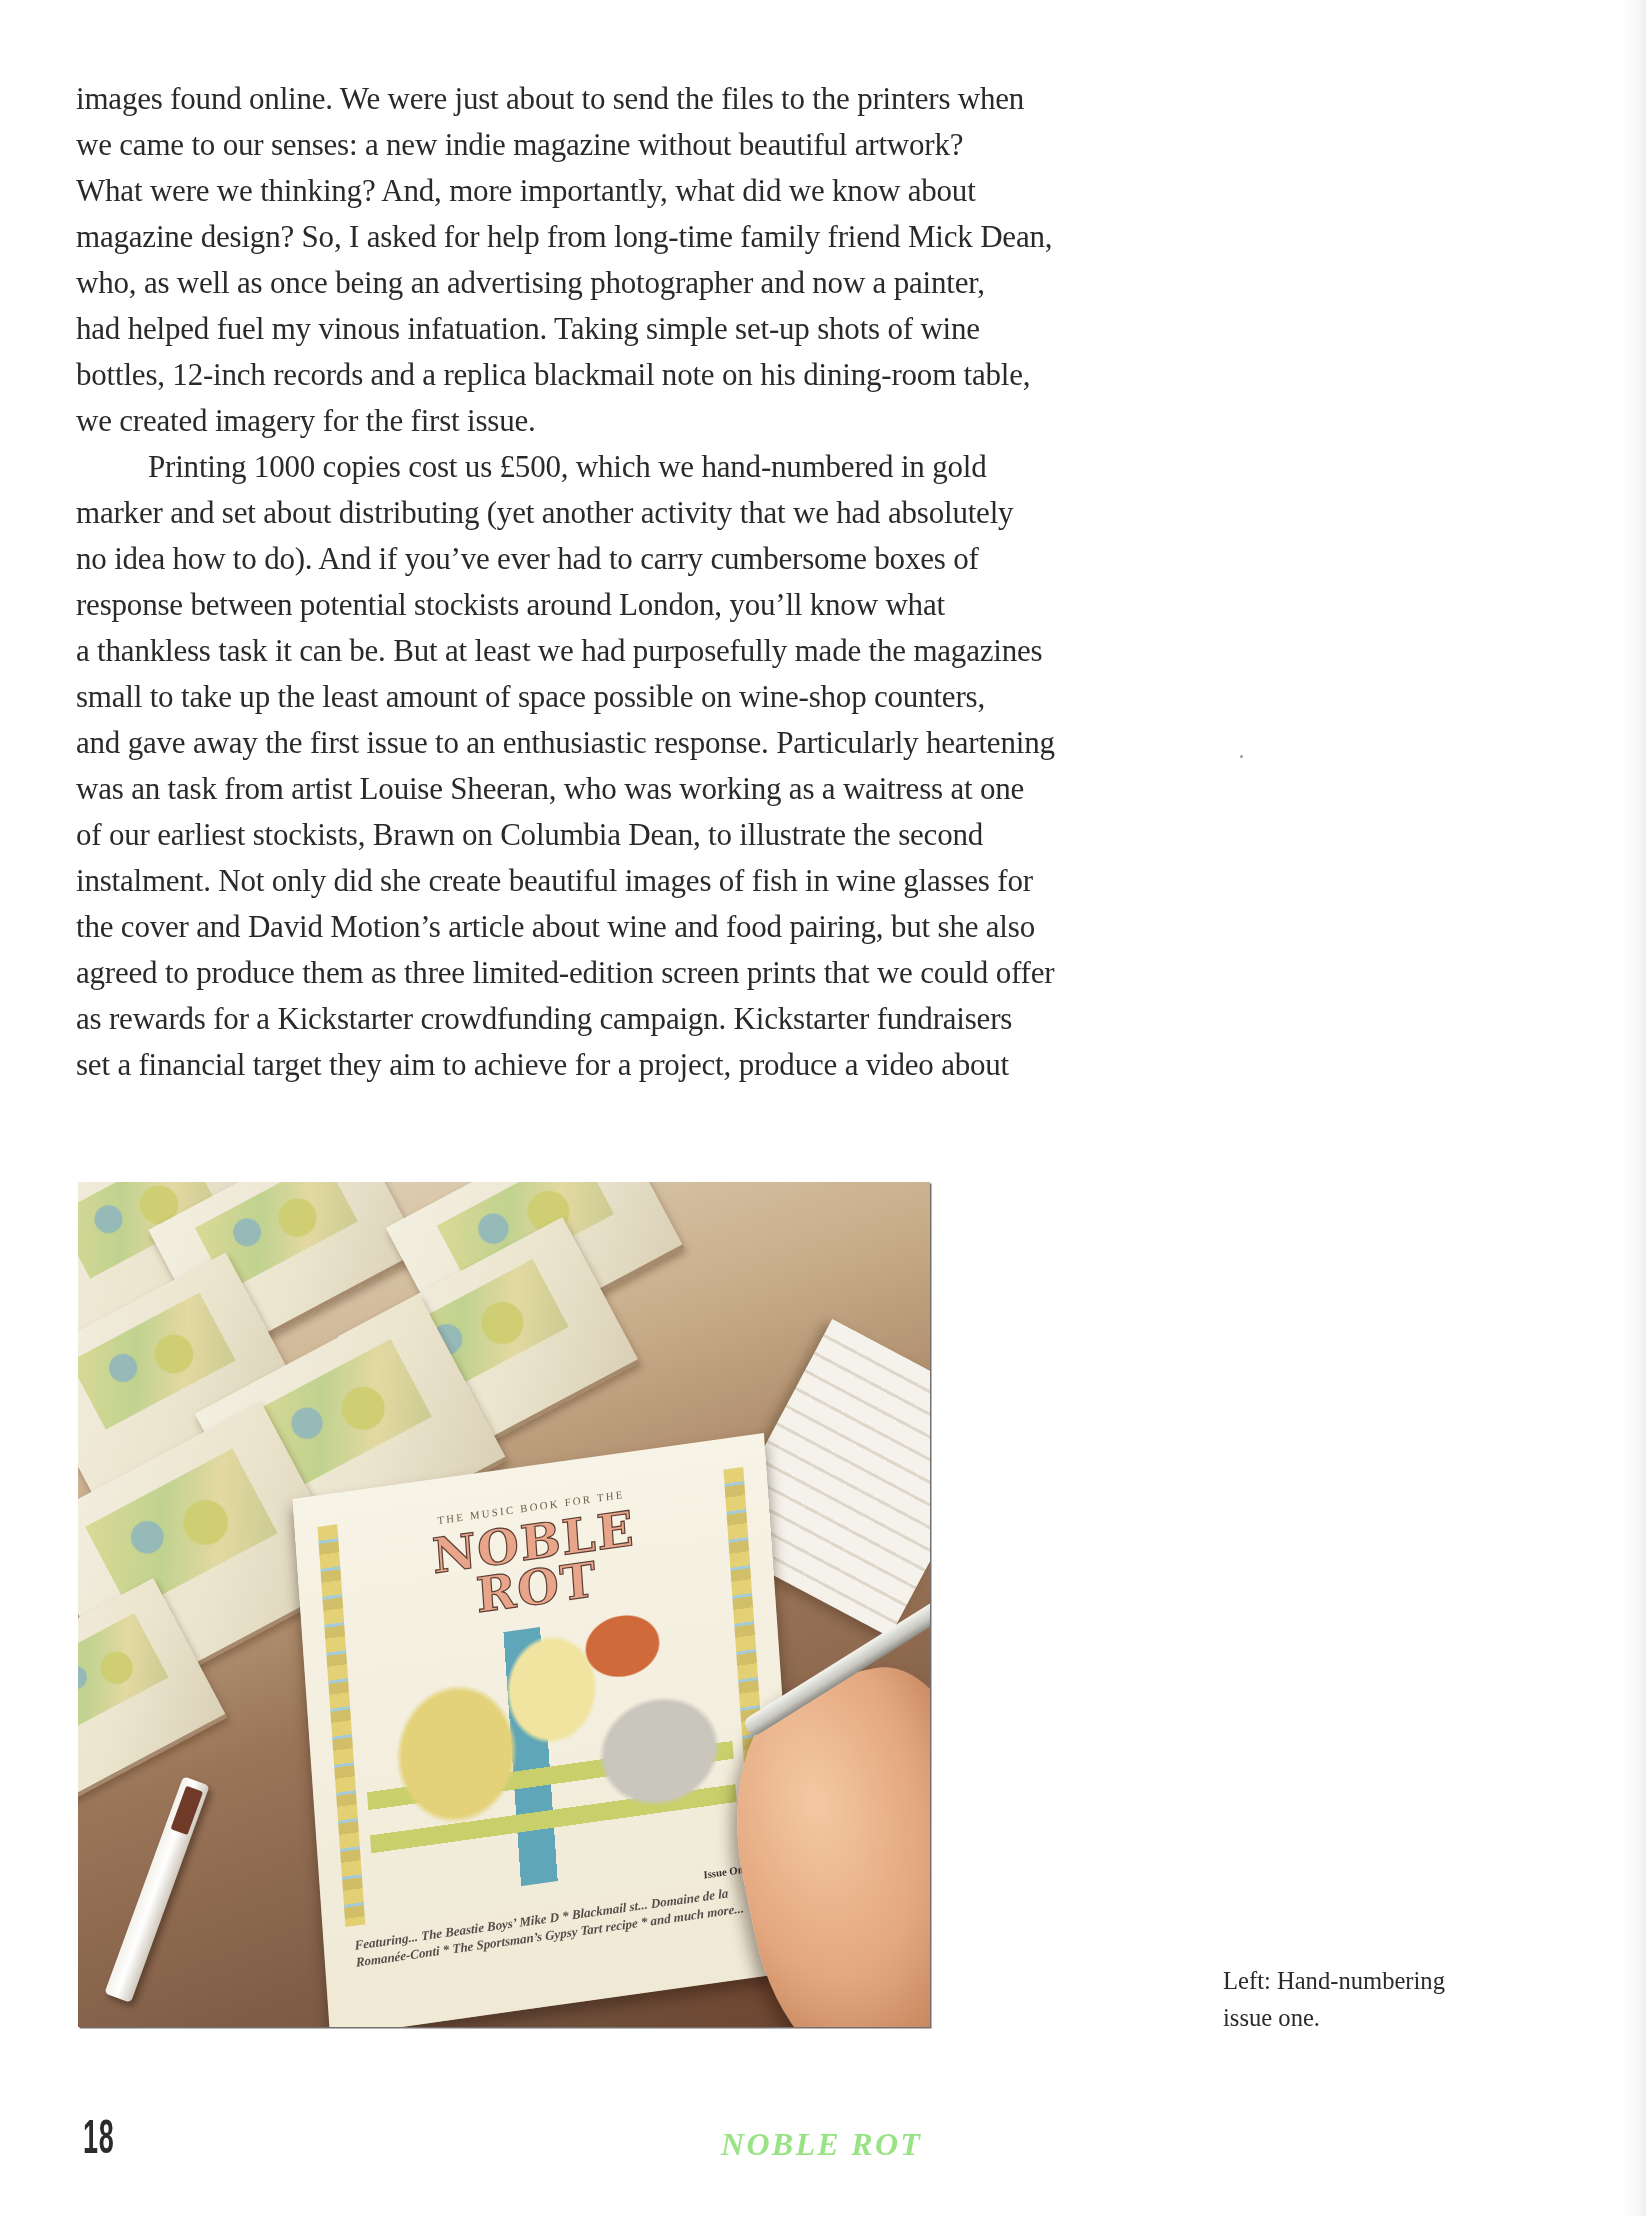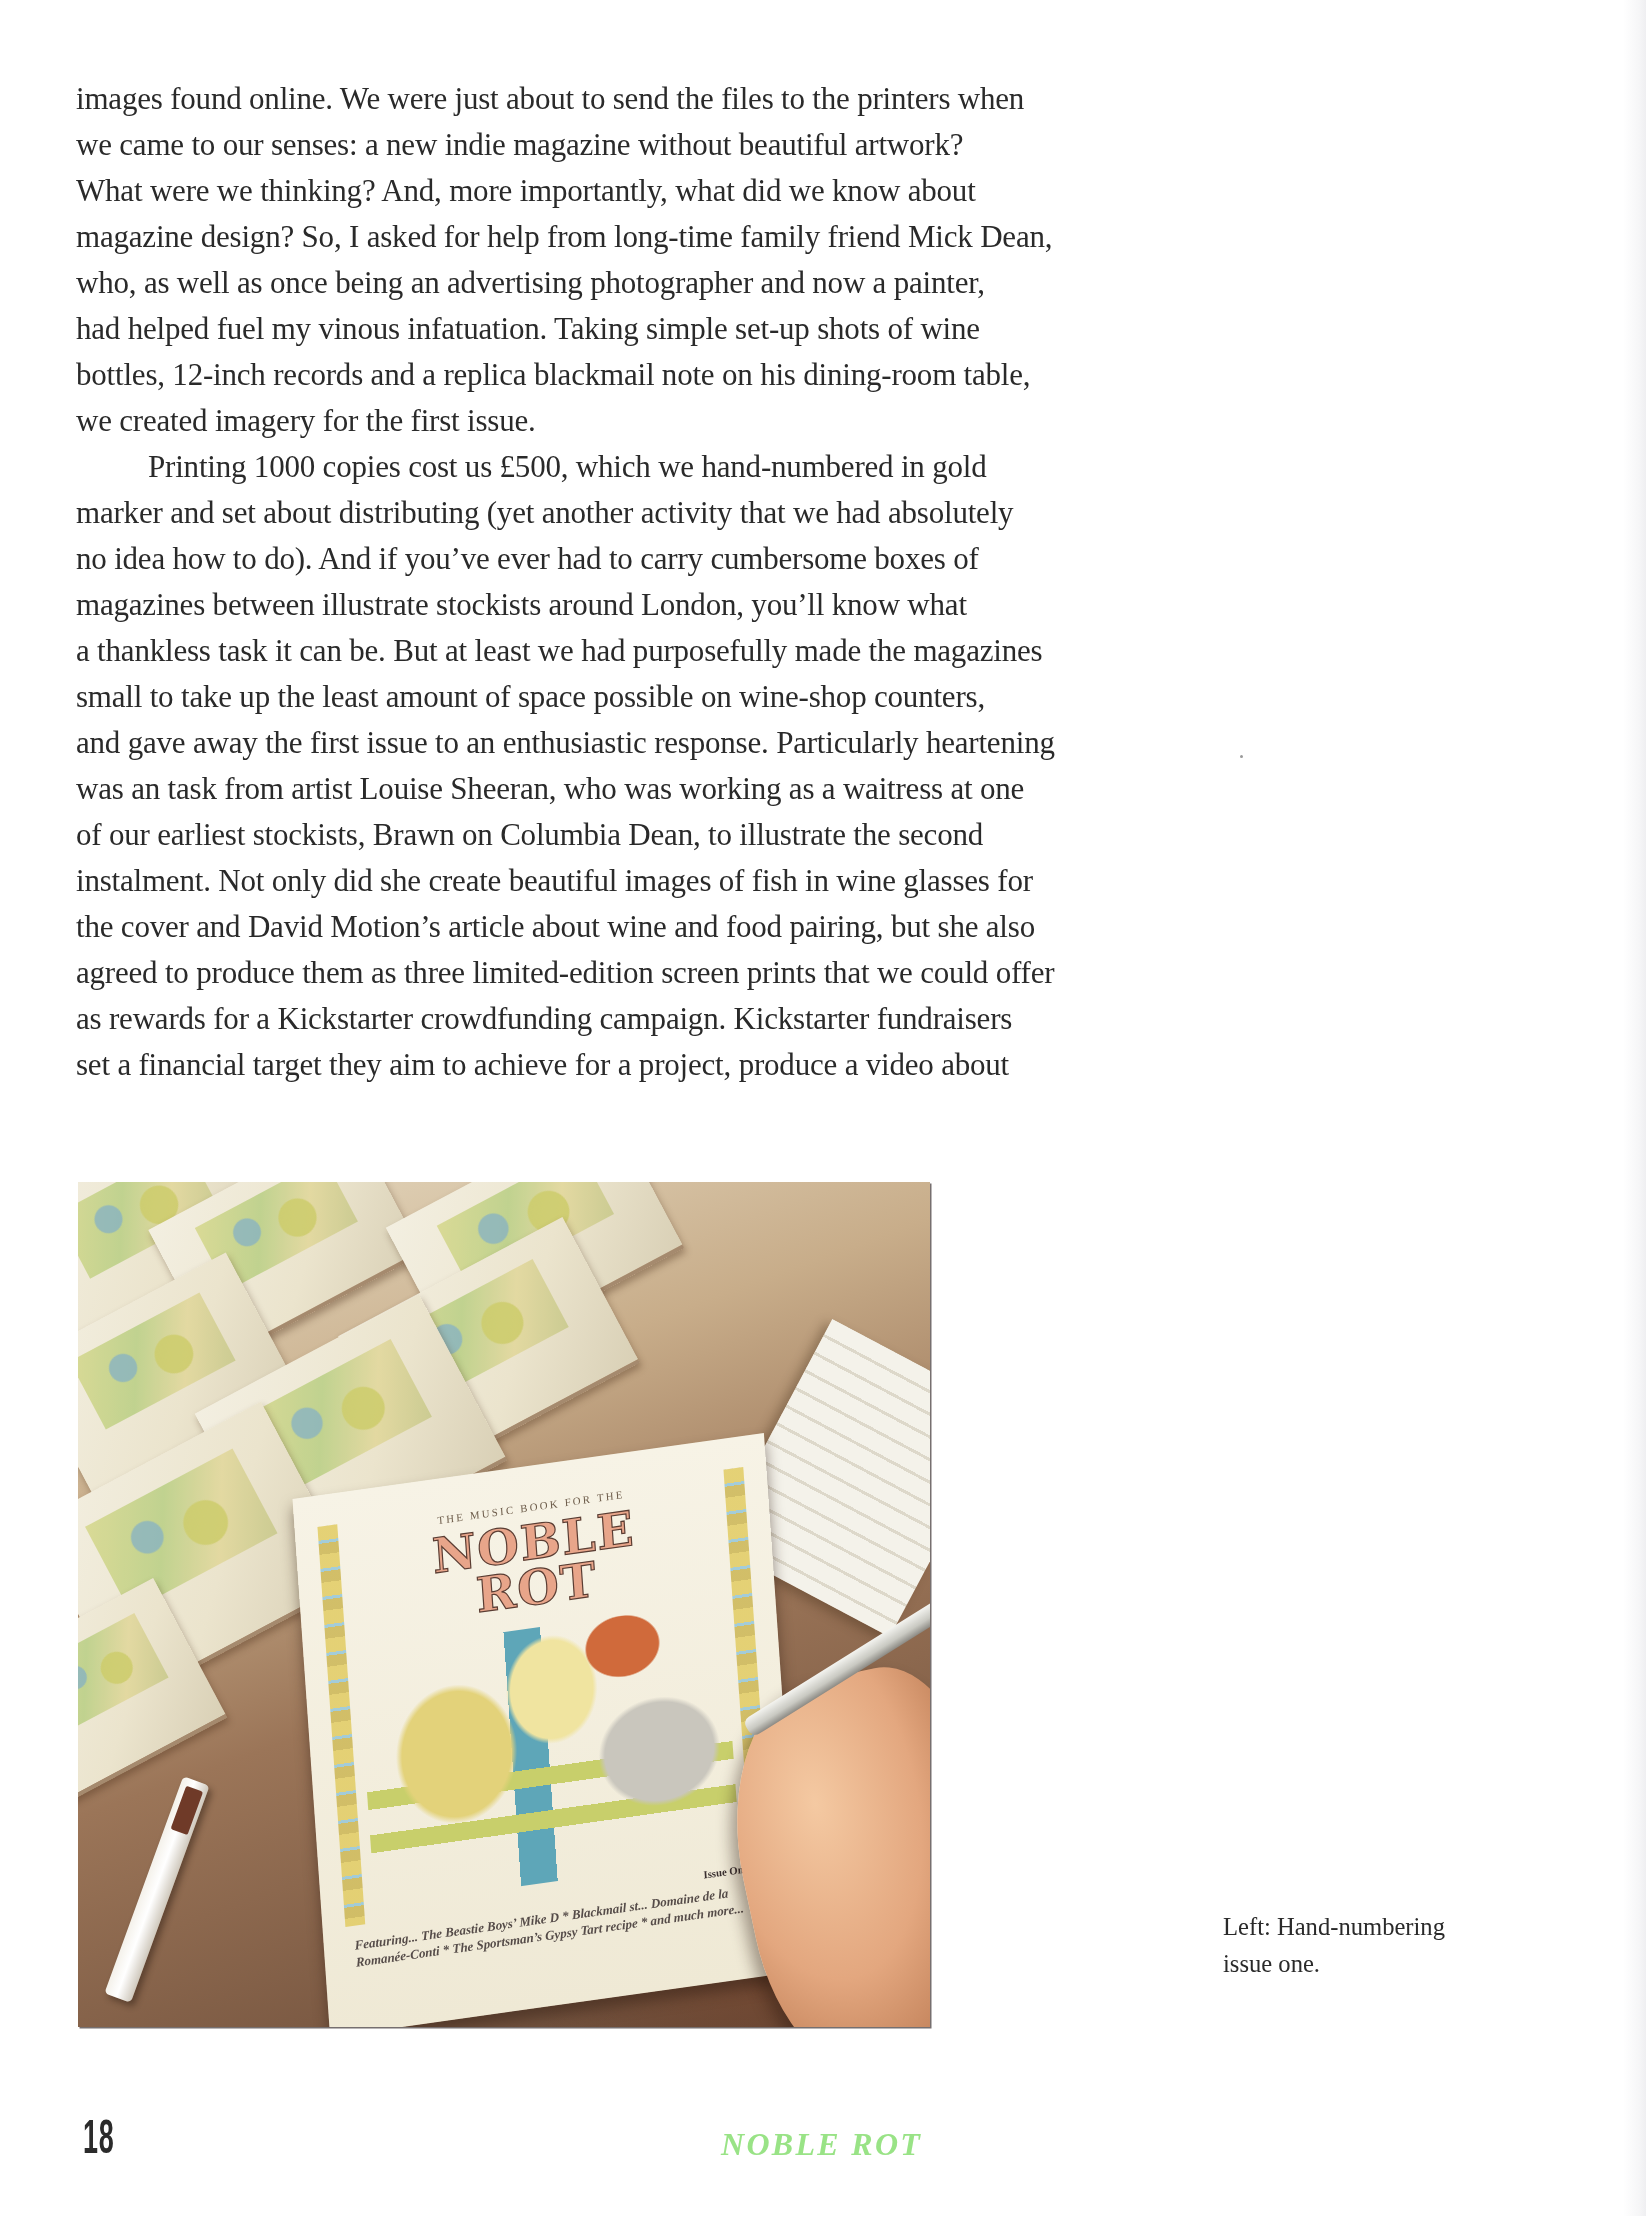--- a/index.html
+++ b/index.html
@@ -134,21 +134,21 @@
     .marker {
       position: absolute; right: -31px; top: 476px; width: 231px; height: 20px;
       transform: rotate(-32deg);
       background: linear-gradient(180deg, #f4f4f0 0%, #c9c9c2 60%, #8c8a84 100%);
       border-radius: 7.7px;
     }
 
     .caption {
       position: absolute;
       left: 1223px;
-      top: 1908px;
+      top: 1962px;
       font-size: 24.6px;
       line-height: 37px;
       color: #2a2a2a;
       margin: 0;
     }
     .caption span { display: block; white-space: nowrap; }
 
     .page-number {
       position: absolute;
       left: 83px;
@@ -190,21 +190,21 @@
   <span class="line">we came to our senses: a new indie magazine without beautiful artwork?</span>
   <span class="line">What were we thinking? And, more importantly, what did we know about</span>
   <span class="line">magazine design? So, I asked for help from long-time family friend Mick Dean,</span>
   <span class="line">who, as well as once being an advertising photographer and now a painter,</span>
   <span class="line">had helped fuel my vinous infatuation. Taking simple set-up shots of wine</span>
   <span class="line">bottles, 12-inch records and a replica blackmail note on his dining-room table,</span>
   <span class="line">we created imagery for the first issue.</span>
   <span class="line indent">Printing 1000 copies cost us £500, which we hand-numbered in gold</span>
   <span class="line">marker and set about distributing (yet another activity that we had absolutely</span>
   <span class="line">no idea how to do). And if you’ve ever had to carry cumbersome boxes of</span>
-  <span class="line">magazines between illustrate stockists around London, you’ll know what</span>
+  <span class="line">response between potential stockists around London, you’ll know what</span>
   <span class="line">a thankless task it can be. But at least we had purposefully made the magazines</span>
   <span class="line">small to take up the least amount of space possible on wine-shop counters,</span>
   <span class="line">and gave away the first issue to an enthusiastic response. Particularly heartening</span>
   <span class="line">was an task from artist Louise Sheeran, who was working as a waitress at one</span>
   <span class="line">of our earliest stockists, Brawn on Columbia Dean, to illustrate the second</span>
   <span class="line">instalment. Not only did she create beautiful images of fish in wine glasses for</span>
   <span class="line">the cover and David Motion’s article about wine and food pairing, but she also</span>
   <span class="line">agreed to produce them as three limited-edition screen prints that we could offer</span>
   <span class="line">as rewards for a Kickstarter crowdfunding campaign. Kickstarter fundraisers</span>
   <span class="line">set a financial target they aim to achieve for a project, produce a video about</span>

